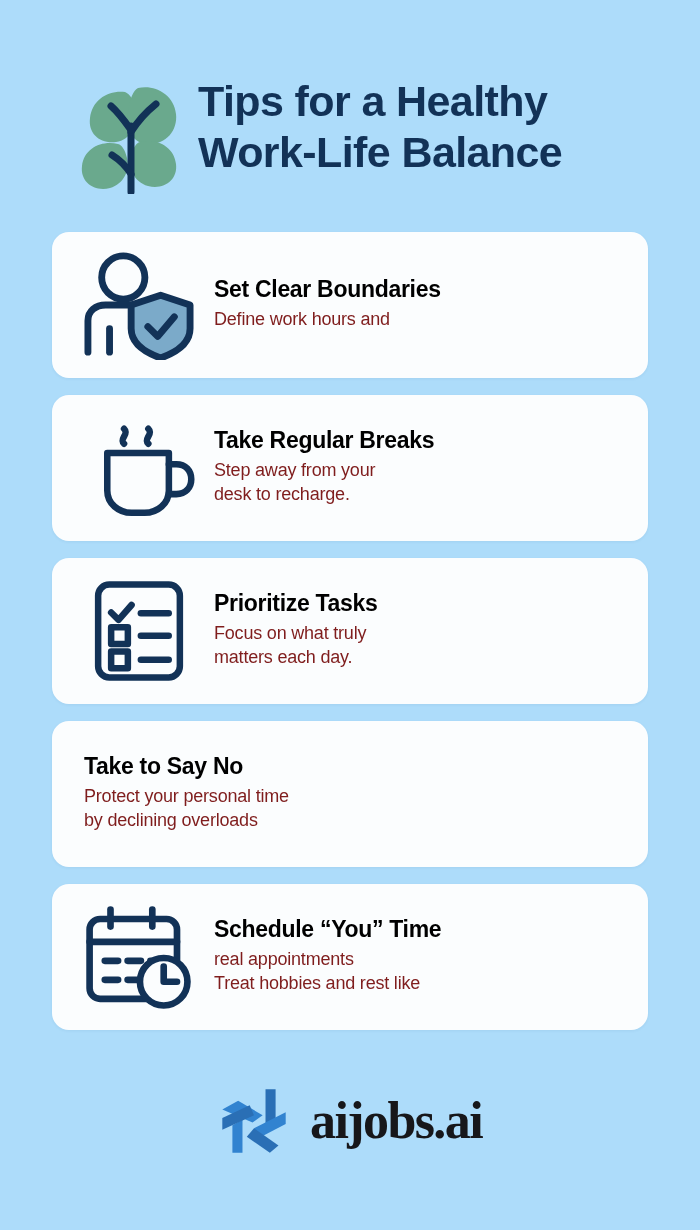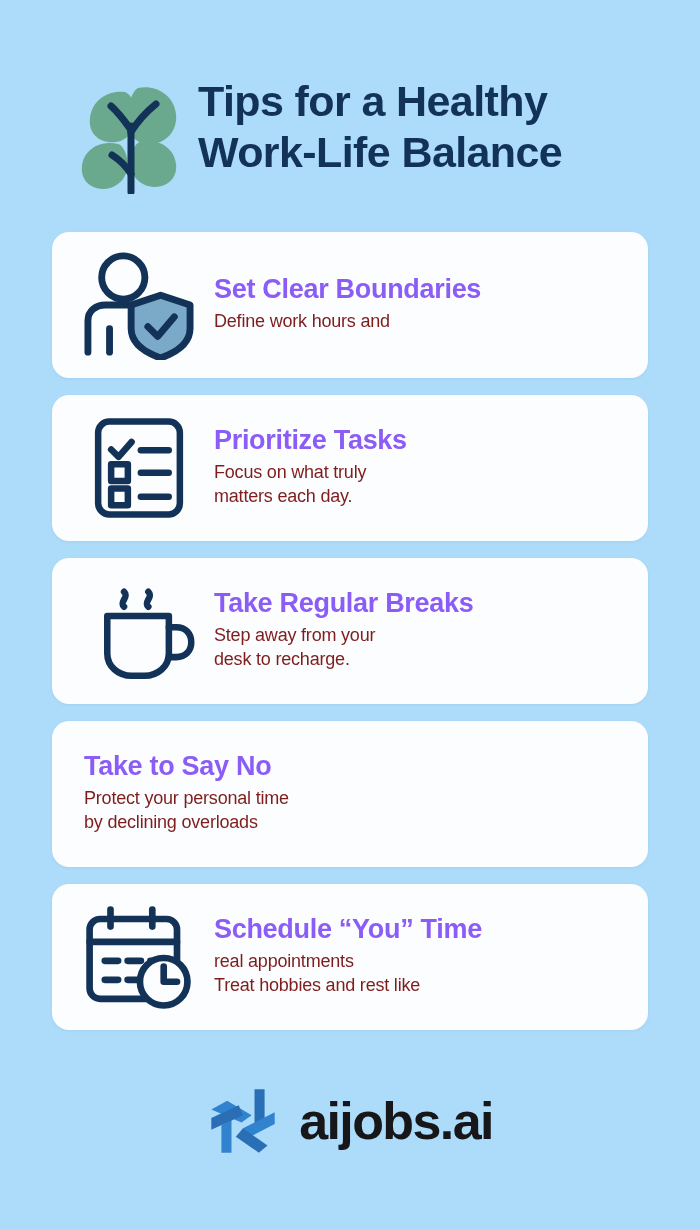--- a/index.html
+++ b/index.html
@@ -81,23 +81,23 @@
 
   .card-icon svg { display: block; }
 
   .card-text {
     flex: 1 1 auto;
     padding-left: 10px;
     padding-bottom: 2px;
   }
 
   .card-title {
-    font-size: 27px;
+    font-size: 23px;
     font-weight: bold;
-    color: #8b5cf6;
+    color: #000000;
     letter-spacing: -0.3px;
     line-height: 1.16;
     margin-bottom: 5px;
     white-space: nowrap;
   }
 
   .card-desc {
     font-size: 18px;
     color: #7f1d1d;
     line-height: 1.33;
@@ -119,21 +119,21 @@
   }
 
   .logo-mark { width: 72px; height: 72px; display: block; }
 
   .logo-text {
     font-size: 52px;
     font-weight: bold;
     color: #17171a;
     letter-spacing: -1.6px;
     line-height: 1;
-    font-family: Liberation Sans, sans-serif;
+    font-family: Liberation Serif, serif;
   }
 </style>
 </head>
 <body>
 
 <div class="poster">
 
   <div class="header">
     <div class="leaf-icon">
       <svg viewBox="0 0 106 120" width="106" height="120">
@@ -176,57 +176,57 @@
       <div class="card-text">
         <div class="card-title">Set Clear Boundaries</div>
         <div class="card-desc">
           <span>Define work hours and</span>
         </div>
       </div>
     </div>
 
     <div class="card">
       <div class="card-icon">
+        <svg viewBox="0 0 120 112" width="112" height="108">
+          <g fill="none" stroke="#123257" stroke-width="7" stroke-linecap="round" stroke-linejoin="round">
+            <path d="M26 40 L26 80 C26 94 38 104 52 104 L66 104 C80 104 92 94 92 80 L92 40 Z"></path>
+            <path d="M92 52 L100 52 C110 52 116 59 116 68 C116 77 110 84 100 84 L92 84"></path>
+            <path d="M44 30 C38 25 50 20 44 14"></path>
+            <path d="M70 30 C64 25 76 20 70 14"></path>
+          </g>
+        </svg>
+      </div>
+      <div class="card-text">
+        <div class="card-title">Take Regular Breaks</div>
+        <div class="card-desc">
+          <span>Step away from your</span>
+          <span>desk to recharge.</span>
+        </div>
+      </div>
+    </div>
+
+    <div class="card">
+      <div class="card-icon">
         <svg viewBox="0 0 112 112" width="104" height="104">
           <rect x="12" y="6" width="88" height="100" rx="12" fill="none" stroke="#123257" stroke-width="7"></rect>
           <g fill="none" stroke="#123257" stroke-width="7" stroke-linecap="round" stroke-linejoin="round">
             <path d="M26 36 L34 44 L48 28"></path>
             <path d="M58 37 L88 37"></path>
             <rect x="26" y="52" width="18" height="18"></rect>
             <path d="M58 61 L88 61"></path>
             <rect x="26" y="78" width="18" height="18"></rect>
             <path d="M58 87 L88 87"></path>
           </g>
         </svg>
       </div>
       <div class="card-text">
         <div class="card-title">Prioritize Tasks</div>
         <div class="card-desc">
           <span>Focus on what truly</span>
           <span>matters each day.</span>
-        </div>
-      </div>
-    </div>
-
-    <div class="card">
-      <div class="card-icon">
-        <svg viewBox="0 0 120 112" width="112" height="108">
-          <g fill="none" stroke="#123257" stroke-width="7" stroke-linecap="round" stroke-linejoin="round">
-            <path d="M26 40 L26 80 C26 94 38 104 52 104 L66 104 C80 104 92 94 92 80 L92 40 Z"></path>
-            <path d="M92 52 L100 52 C110 52 116 59 116 68 C116 77 110 84 100 84 L92 84"></path>
-            <path d="M44 30 C38 25 50 20 44 14"></path>
-            <path d="M70 30 C64 25 76 20 70 14"></path>
-          </g>
-        </svg>
-      </div>
-      <div class="card-text">
-        <div class="card-title">Take Regular Breaks</div>
-        <div class="card-desc">
-          <span>Step away from your</span>
-          <span>desk to recharge.</span>
         </div>
       </div>
     </div>
 
     <div class="card">
       <div class="card-text">
         <div class="card-title">Take to Say No</div>
         <div class="card-desc">
           <span>Protect your personal time</span>
           <span>by declining overloads</span>

